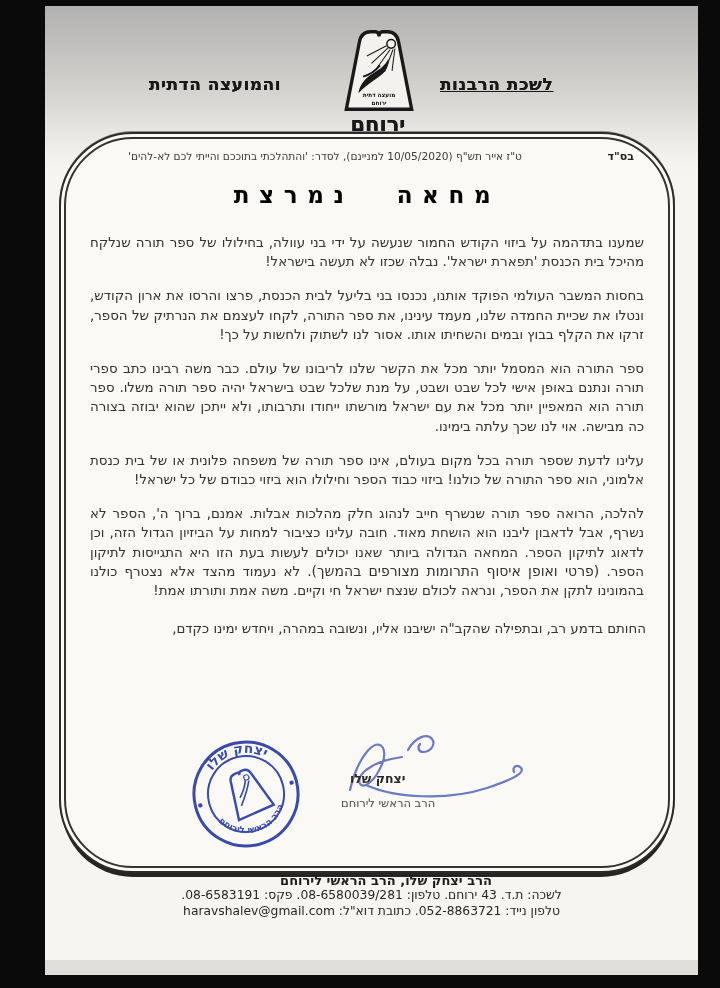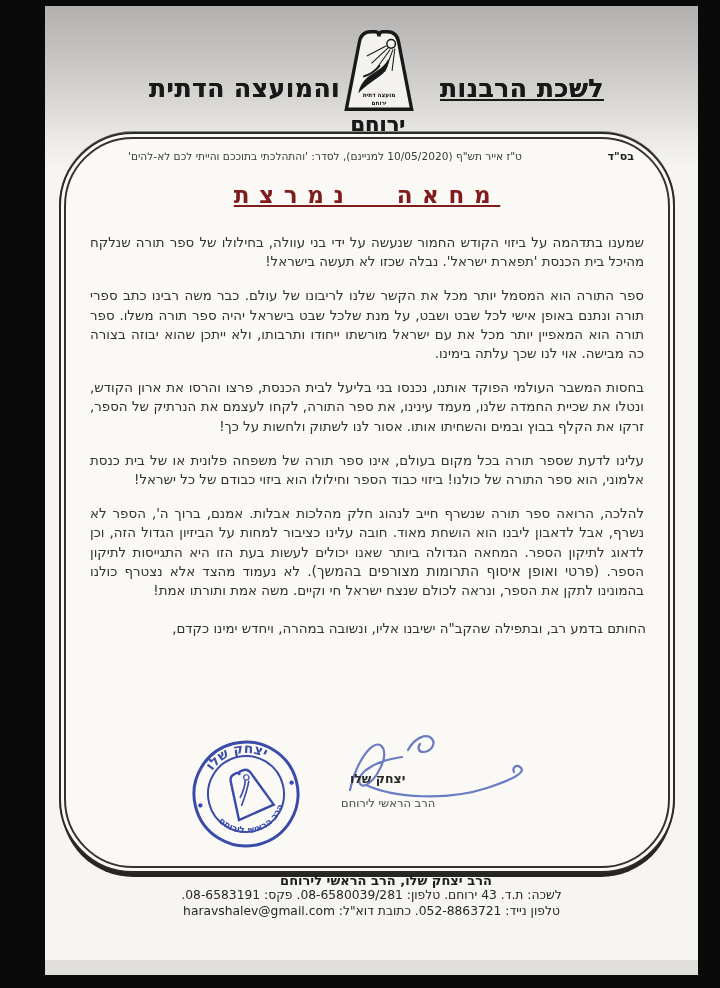--- a/index.html
+++ b/index.html
@@ -3,21 +3,21 @@
 <meta charset="utf-8">
 <style>
   html,body{margin:0;padding:0;background:#000;}
   .stage{position:relative;width:720px;height:988px;background:#0a0a0a;overflow:hidden;
          font-family:"DejaVu Sans","Liberation Sans",sans-serif;}
   .photo{position:absolute;left:45px;top:6px;width:653px;height:969px;
          background:linear-gradient(180deg,#b2b1af 0px,#c3c2c0 45px,#d8d7d4 95px,#ecebe8 135px,#f6f5f2 165px,#f6f5f2 100%);}
   .photo::after{content:'';position:absolute;left:0;right:0;bottom:0;height:15px;background:#e0dedb;}
 
   
-  .hdr-text{position:absolute;font-weight:bold;color:#181818;font-size:25px;letter-spacing:.5px;
+  .hdr-text{position:absolute;font-weight:bold;color:#181818;font-size:17px;letter-spacing:.5px;
             text-shadow:0 0 .6px #181818;}
   .hdr-right{top:68px;left:395px;text-decoration:underline;}
   .hdr-left{top:68px;left:104px;}
   .hdr-city{position:absolute;top:106px;left:253px;width:160px;text-align:center;
             font-weight:bold;color:#181818;font-size:21px;text-shadow:0 0 .6px #181818;}
   .logo{position:absolute;left:285px;top:22px;width:98px;height:84px;}
 
   
   .frame{position:absolute;left:14px;top:126px;width:612px;height:737px;
          border:2px solid #2c2b29;border-radius:74px;background:#faf9f6;
@@ -77,28 +77,28 @@
     <div class="hdr-city">ירוחם</div>
 
     <div class="frame">
       <div class="frame-inner">
 
         <div class="meta-row">
           <span class="bsd">בס"ד</span>
           <div class="dateline">ט"ז אייר תש"ף (10/05/2020 למניינם), לסדר: 'והתהלכתי בתוככם והייתי לכם לא-להים'</div>
         </div>
 
-        <div class="title" id="title-block" style="color: #7f1d1d; text-decoration: underline;">
+        <div class="title" id="title-block" style="color: #000000;">
           <div>מחאה נמרצת</div>
         </div>
 
         <div class="body-text">
           <p>שמענו בתדהמה על ביזוי הקודש החמור שנעשה על ידי בני עוולה, בחילולו של ספר תורה שנלקח מהיכל בית הכנסת 'תפארת ישראל'. נבלה שכזו לא תעשה בישראל!</p>
+          <p>בחסות המשבר העולמי הפוקד אותנו, נכנסו בני בליעל לבית הכנסת, פרצו והרסו את ארון הקודש, ונטלו את שכיית החמדה שלנו, מעמד עינינו, את ספר התורה, לקחו לעצמם את הנרתיק של הספר, זרקו את הקלף בבוץ ובמים והשחיתו אותו. אסור לנו לשתוק ולחשות על כך!</p>
           <p>ספר התורה הוא המסמל יותר מכל את הקשר שלנו לריבונו של עולם. כבר משה רבינו כתב ספרי תורה ונתנם באופן אישי לכל שבט ושבט, על מנת שלכל שבט בישראל יהיה ספר תורה משלו. ספר תורה הוא המאפיין יותר מכל את עם ישראל מורשתו ייחודו ותרבותו, ולא ייתכן שהוא יבוזה בצורה כה מבישה. אוי לנו שכך עלתה בימינו.</p>
-          <p>בחסות המשבר העולמי הפוקד אותנו, נכנסו בני בליעל לבית הכנסת, פרצו והרסו את ארון הקודש, ונטלו את שכיית החמדה שלנו, מעמד עינינו, את ספר התורה, לקחו לעצמם את הנרתיק של הספר, זרקו את הקלף בבוץ ובמים והשחיתו אותו. אסור לנו לשתוק ולחשות על כך!</p>
           <p>עלינו לדעת שספר תורה בכל מקום בעולם, אינו ספר תורה של משפחה פלונית או של בית כנסת אלמוני, הוא ספר התורה של כולנו! ביזוי כבוד הספר וחילולו הוא ביזוי כבודם של כל ישראל!</p>
           <p><span>להלכה, הרואה ספר תורה שנשרף חייב לנהוג חלק מהלכות אבלות. אמנם, ברוך ה', הספר לא נשרף, אבל לדאבון ליבנו הוא הושחת מאוד. חובה עלינו כציבור למחות על הביזיון הגדול הזה, וכן לדאוג לתיקון הספר. המחאה הגדולה ביותר שאנו יכולים לעשות בעת הזו היא התגייסות לתיקון הספר. </span><span class="small-note">(פרטי ואופן איסוף התרומות מצורפים בהמשך).</span><span> לא נעמוד מהצד אלא נצטרף כולנו בהמונינו לתקן את הספר, ונראה לכולם שנצח ישראל חי וקיים. משה אמת ותורתו אמת!</span></p>
           <div class="closing">החותם בדמע רב, ובתפילה שהקב"ה ישיבנו אליו, ונשובה במהרה, ויחדש ימינו כקדם,</div>
         </div>
       </div>
     </div>
 
     <svg class="stamp" viewBox="0 0 110 110">
       <defs>
         <path id="arcTop" d="M 55,55 m -41,0 a 41,41 0 1 1 82,0"></path>

